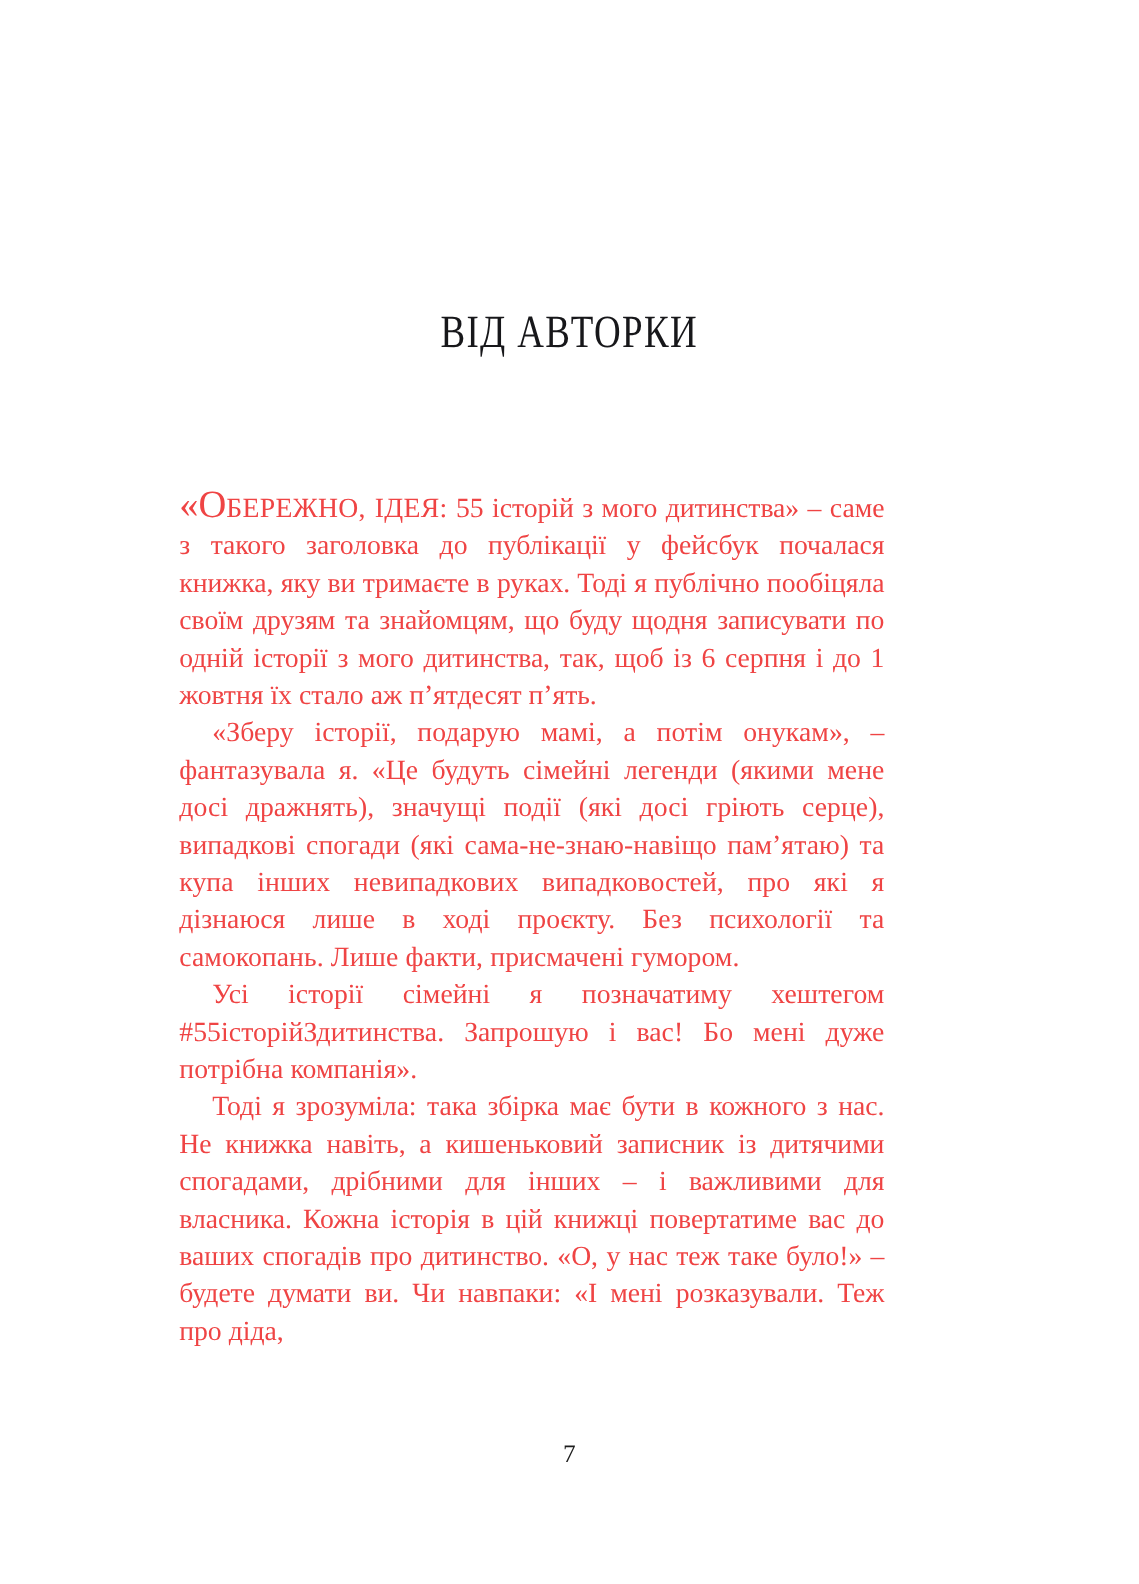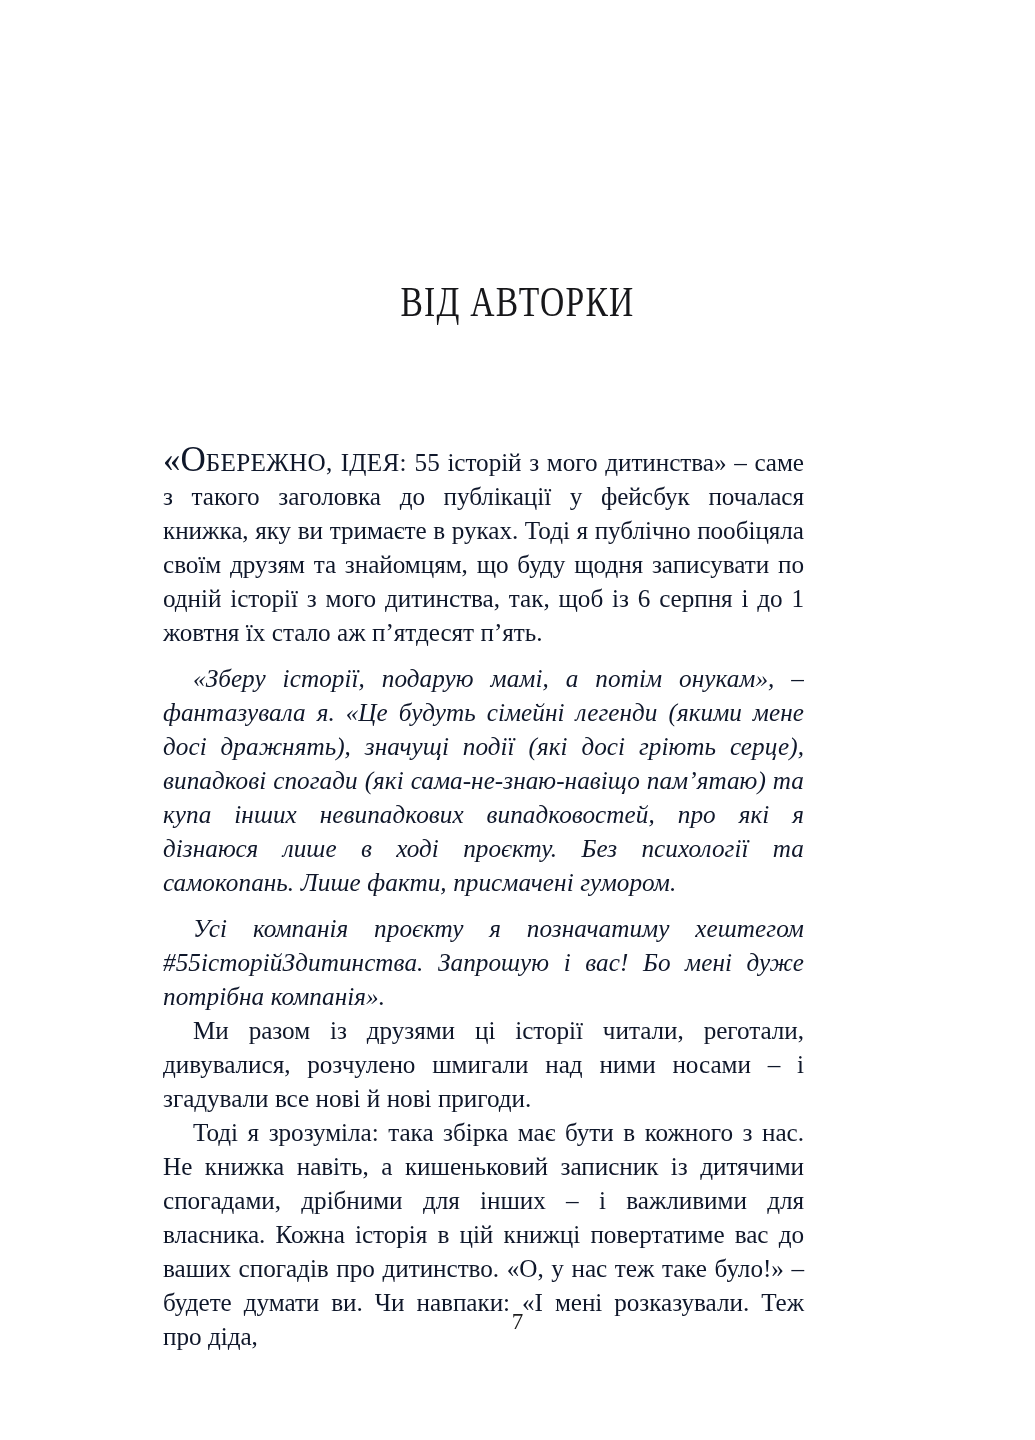--- a/index.html
+++ b/index.html
@@ -51,33 +51,31 @@
   }
 
   .para {
     margin: 0;
     font-size: 25.2px;
     line-height: 34px;
     text-align: justify;
     text-justify: inter-word;
     text-indent: 30px;
     hyphens: manual;
-    color: #0f172a;
+    color: #ef4444;
     letter-spacing: -0.05px;
     word-spacing: 0.2px;
   }
 
   .para.first {
     text-indent: 0;
   }
 
   .para.italic {
-    font-style: italic;
     letter-spacing: 0.05px;
-    margin-top: 12px;
   }
 
   
   .initial-cap {
     font-size: 35px;
     line-height: 0;
     vertical-align: baseline;
   }
 
   
@@ -105,23 +103,22 @@
 <div class="page">
 
   <h1 class="chapter-title">ВІД АВТОРКИ</h1>
 
   <div class="text-column">
 
     <p class="para first"><span class="initial-cap">«О</span><span class="small-caps">БЕРЕЖНО, ІДЕЯ:</span><span> 55 історій з мого дитинства» – саме з такого заголовка до публікації у фейсбук почалася книжка, яку ви тримаєте в руках. Тоді я публічно пообіцяла своїм друзям та знайомцям, що буду щодня записувати по одній історії з мого дитинства, так, щоб із 6 серпня і до 1 жовтня їх стало аж п’ятдесят п’ять.</span></p>
 
     <p class="para italic">«Зберу історії, подарую мамі, а потім онукам», – фантазувала я. «Це будуть сімейні легенди (якими мене досі дражнять), значущі події (які досі гріють серце), випадкові спогади (які сама-не-знаю-навіщо пам’ятаю) та купа інших невипадкових випадковостей, про які я дізнаюся лише в ході проєкту. Без психології та самокопань. Лише факти, присмачені гумором.</p>
 
-    <p class="para italic">Усі компанія проєкту я позначатиму хештегом #55історійЗдитинства. Запрошую і вас! Бо мені дуже потрібна компанія».</p>
+    <p class="para italic">Усі історії сімейні я позначатиму хештегом #55історійЗдитинства. Запрошую і вас! Бо мені дуже потрібна компанія».</p>
 
-    <p class="para">Ми разом із друзями ці історії читали, реготали, дивувалися, розчулено шмигали над ними носами – і згадували все нові й нові пригоди.</p>
 
     <p class="para">Тоді я зрозуміла: така збірка має бути в кожного з нас. Не книжка навіть, а кишеньковий записник із дитячими спогадами, дрібними для інших – і важливими для власника. Кожна історія в цій книжці повертатиме вас до ваших спогадів про дитинство. «О, у нас теж таке було!» – будете думати ви. Чи навпаки: «І мені розказували. Теж про діда,</p>
 
   </div>
 
   <div class="folio">7</div>
 
 </div>
 
 </body></html>

